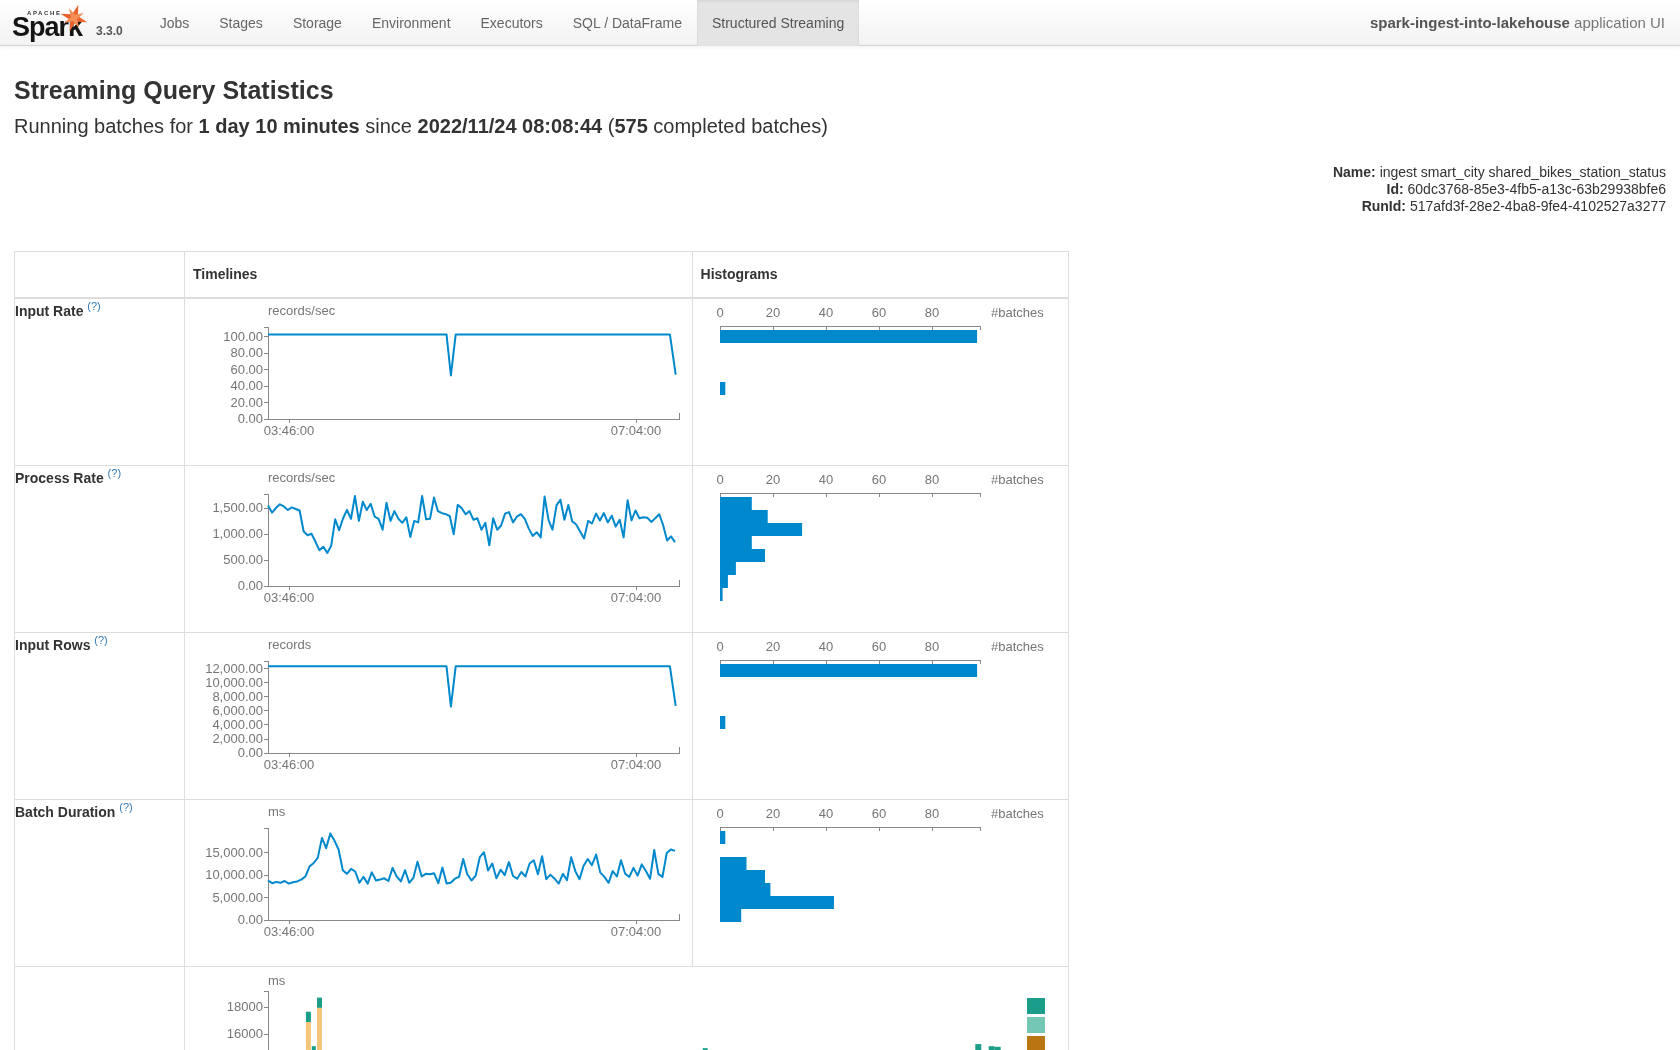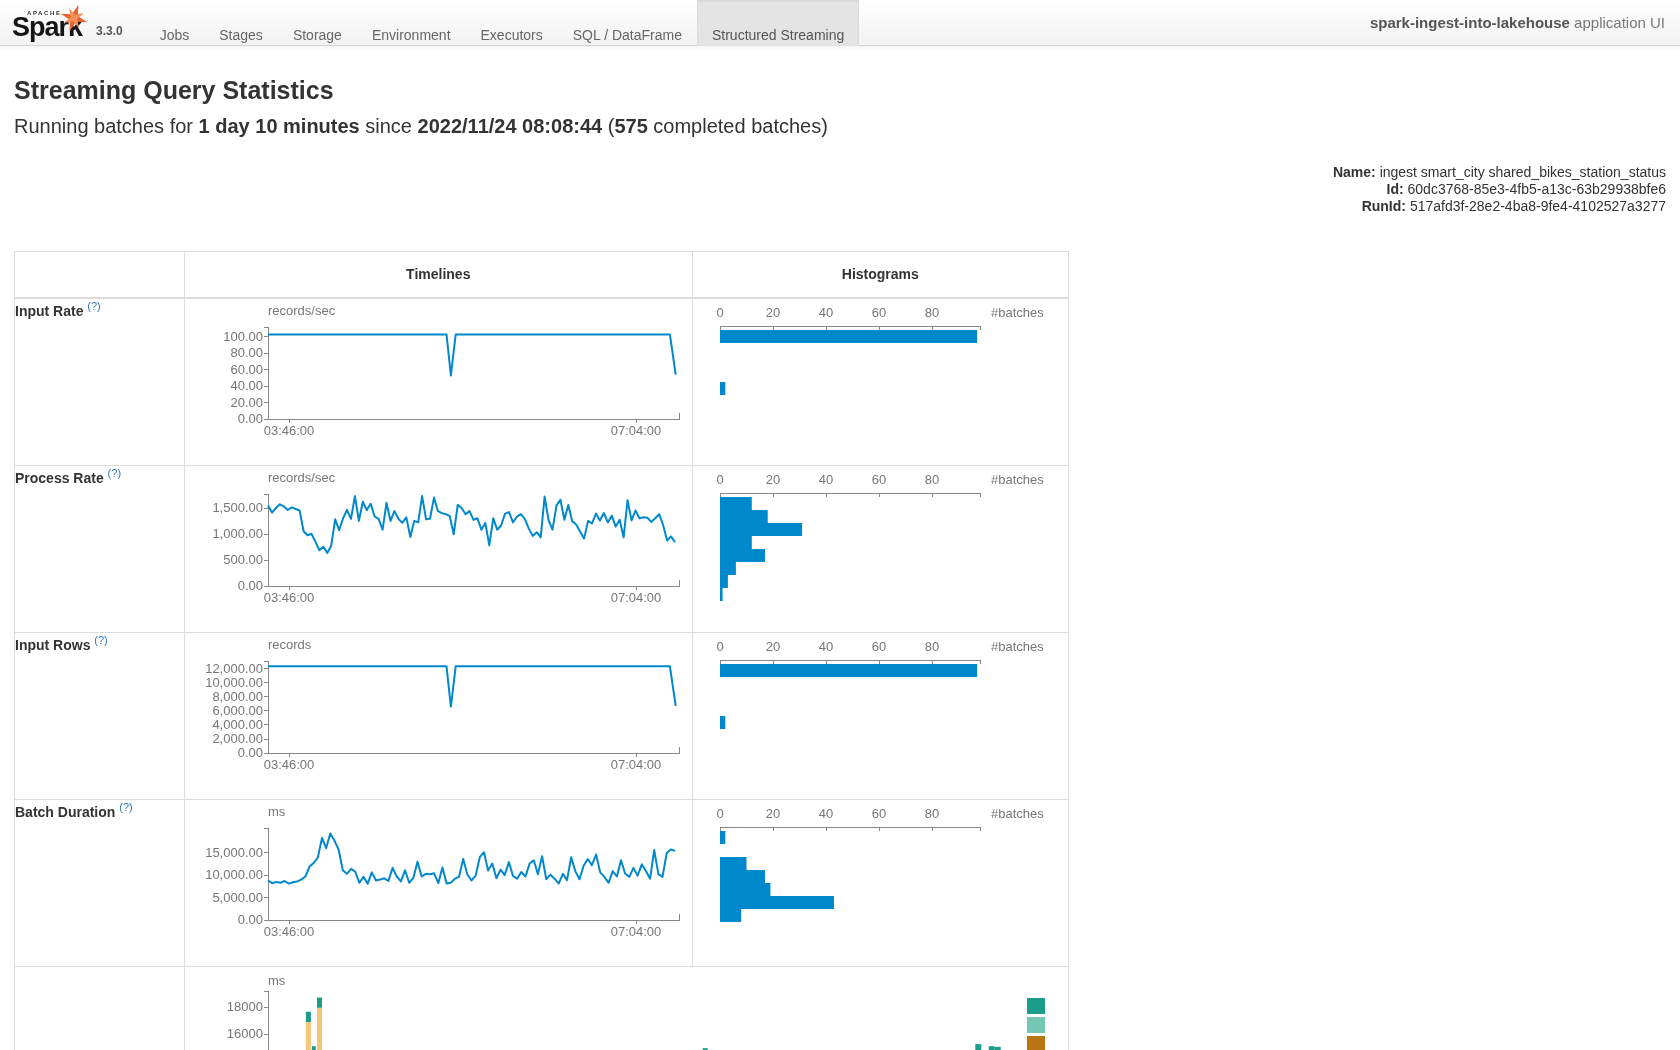--- a/index.html
+++ b/index.html
@@ -17,34 +17,34 @@
     border-bottom:1px solid #d4d4d4;
     box-shadow:0 1px 4px rgba(0,0,0,.065);
     position:relative;
   }
   .logo { position:relative; width:84px; height:38px; margin-left:10px; flex:none; cursor:pointer; }
   .logo .apache { position:absolute; top:6px; left:17px; font-size:6px; font-weight:bold; letter-spacing:1.6px; color:#333; }
   .logo .sparkword { position:absolute; top:8px; left:2px; font-size:27px; font-weight:bold; letter-spacing:-1px; color:#151515; }
   .logo .star { position:absolute; left:50px; top:0px; }
   .version { font-size:12px; font-weight:bold; color:#555; margin:16px 0 0 2px; flex:none; }
   ul.tabs { display:flex; list-style:none; margin:0 0 0 22px; padding:0; height:46px; flex:none; }
-  ul.tabs li { padding:12px 15px; line-height:46px; font-size:14px; color:#666; cursor:pointer; white-space:nowrap; }
+  ul.tabs li { padding:0 15px; line-height:46px; font-size:14px; color:#666; cursor:pointer; white-space:nowrap; }
   ul.tabs li.active { background:#e4e4e4; color:#555; box-shadow:inset 0 1px 3px rgba(0,0,0,.08); }
   .apptitle { margin-left:auto; padding-right:15px; font-size:15px; color:#777; white-space:nowrap; }
   .apptitle b { color:#555;text-align:center; }
   
   .content { padding:0 14px; }
   h2 { font-size:25px; font-weight:bold; color:#333; margin:30px 0 10px 0; }
   .running { font-size:20px; margin:0 0 26px 0; }
   .meta { font-size:14px; line-height:17px; margin:0;text-align:right; }
   
   table.stats { border-collapse:collapse; table-layout:fixed; margin-top:36px; }
   table.stats th, table.stats td { border:1px solid #ddd; padding:0; vertical-align:top; }
   table.stats thead th {
-    height:46px; vertical-align:middle; text-align:center;
+    height:46px; vertical-align:middle; text-align:left;
     padding:10px 8px; font-size:14px; font-weight:bold; border-bottom:2px solid #ddd;
   }
   td.rowlabel-cell { vertical-align:middle; padding:8px 8px 8px 10px; font-size:14px; font-weight:bold; color:#333; }
   a.help { color:#337ab7; font-weight:normal; font-size:11px; text-decoration:none; cursor:pointer; }
   svg { display:block; }
   svg text { font-family:"Liberation Sans", sans-serif; }
   .axis-text { font-size:13px; fill:#767676; }
   .chart-title { font-size:13px; fill:#767676; }
 </style>
 </head>

